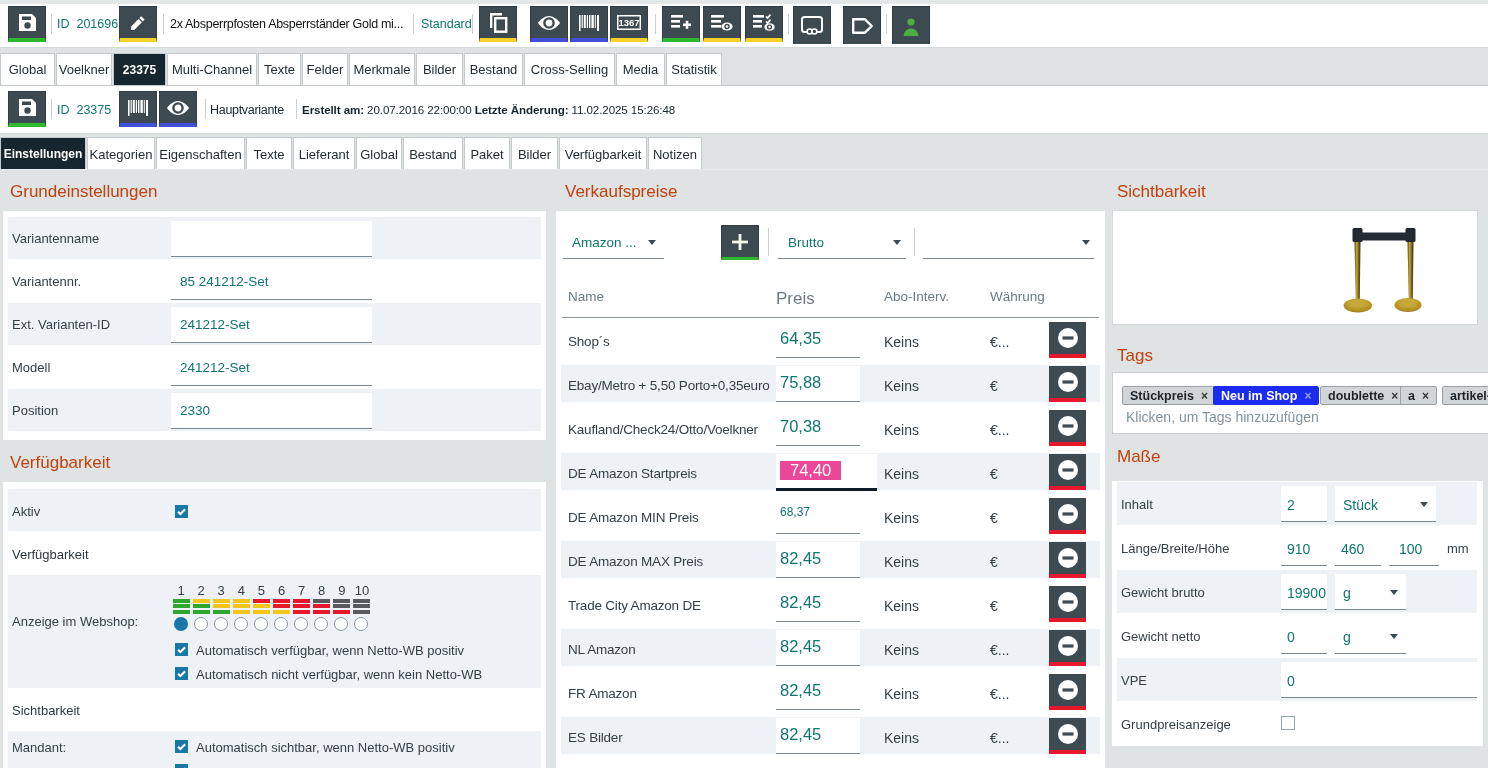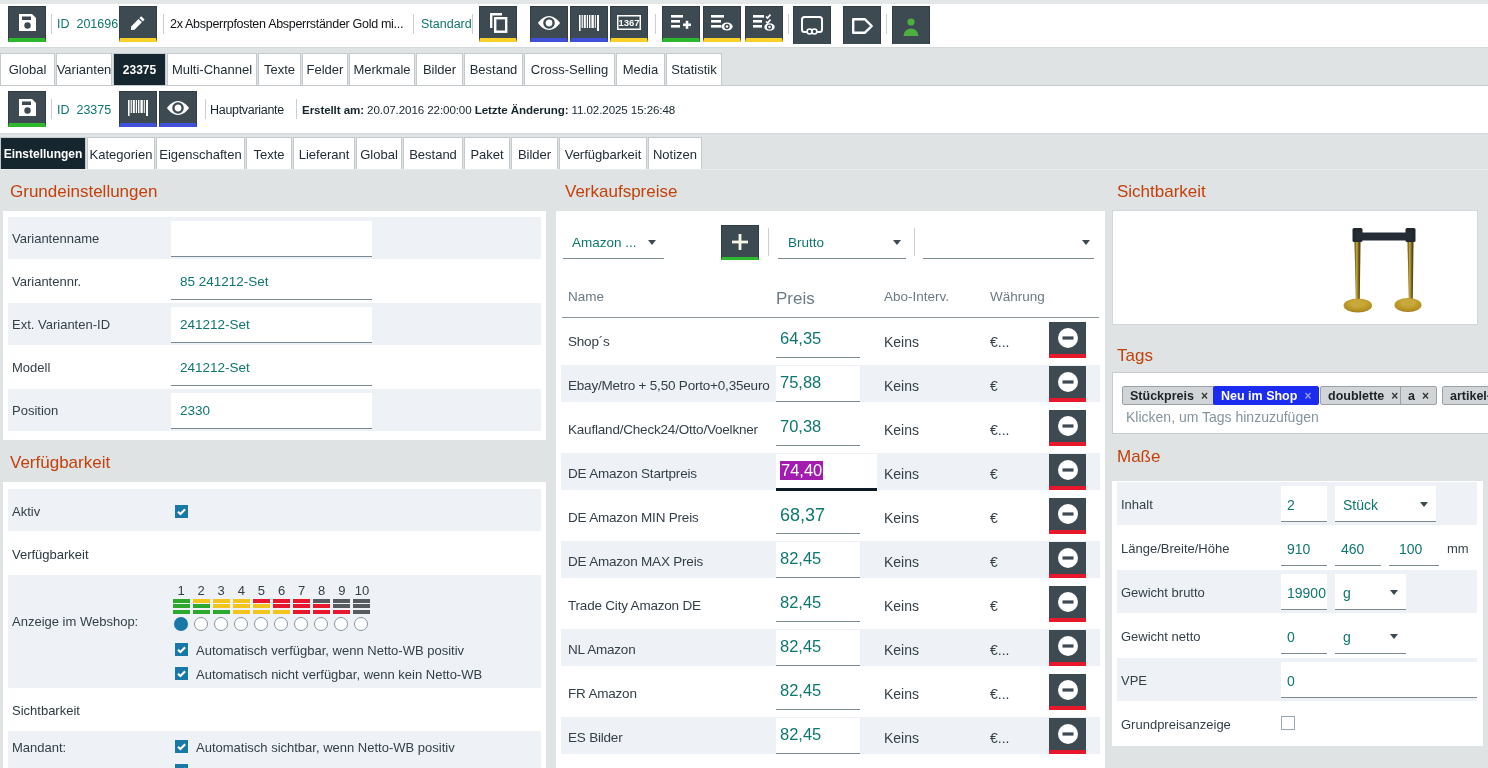--- a/index.html
+++ b/index.html
@@ -160,21 +160,21 @@
 
 <div class="btn plain" style="left:892px;top:6px;height:38px">
 <svg width="20" height="20" viewBox="0 0 20 20">
       <circle cx="10" cy="6" r="3.6" fill="#4caf3f"></circle>
       <path d="M2.5 20 a7.5 7.5 0 0 1 15 0 z" fill="#4caf3f"></path>
     </svg>
 </div>
 
 <div class="tabs" style="top:48px;height:38px"></div>
 <div class="tab" style="left:0px;width:55px">Global</div>
-<div class="tab" style="left:56px;width:55px;left:56px;width:56px">Varianten</div>
+<div class="tab" style="left:56px;width:55px;left:56px;width:56px">Voelkner</div>
 <div class="tab act" style="left:113px;width:53px">23375</div>
 <div class="tab" style="left:167px;width:90px">Multi-Channel</div>
 <div class="tab" style="left:258px;width:43px">Texte</div>
 <div class="tab" style="left:302px;width:46px">Felder</div>
 <div class="tab" style="left:349px;width:66px">Merkmale</div>
 <div class="tab" style="left:416px;width:47px">Bilder</div>
 <div class="tab" style="left:464px;width:59px">Bestand</div>
 <div class="tab" style="left:524px;width:91px">Cross-Selling</div>
 <div class="tab" style="left:616px;width:49px">Media</div>
 <div class="tab" style="left:666px;width:56px">Statistik</div>
@@ -406,32 +406,32 @@
 <div class="lbl" style="left:990px;top:422px;font-size:14px">€...</div>
 <div class="abs" style="left:1049px;top:410px;width:37px;height:36px;background:#3d4a52;border-bottom:4px solid #e8182c;display:flex;align-items:center;justify-content:center">
     <svg width="22" height="22" viewBox="0 0 22 22">
       <circle cx="11" cy="11" r="10" fill="#fff"></circle>
       <rect x="5.5" y="9.4" width="11" height="3.2" fill="#3d4a52"></rect>
     </svg>
   </div>
 <div class="abs stripe" style="left:561px;top:453px;width:539px;height:37px"></div>
 <div class="lbl" style="left:568px;top:466px;font-size:13.5px;letter-spacing:-0.2px">DE Amazon Startpreis</div>
 <div class="abs" style="left:776px;top:454px;width:101px;height:37px;background:#fff;border-bottom:3px solid #0e1b26"></div>
-<div class="val" style="left:780px;top:461px;font-size:16.5px;background:#a21caf;color:#fff;padding:0 1px">74,40</div>
+<div class="val" style="left:780px;top:461px;font-size:16.5px;background:#ec4899;color:#fff;padding:0 10px">74,40</div>
 <div class="lbl" style="left:884px;top:466px;font-size:14px">Keins</div>
 <div class="lbl" style="left:990px;top:466px;font-size:14px">€</div>
 <div class="abs" style="left:1049px;top:454px;width:37px;height:36px;background:#3d4a52;border-bottom:4px solid #e8182c;display:flex;align-items:center;justify-content:center">
     <svg width="22" height="22" viewBox="0 0 22 22">
       <circle cx="11" cy="11" r="10" fill="#fff"></circle>
       <rect x="5.5" y="9.4" width="11" height="3.2" fill="#3d4a52"></rect>
     </svg>
   </div>
 <div class="lbl" style="left:568px;top:510px;font-size:13.5px;letter-spacing:-0.2px">DE Amazon MIN Preis</div>
 <div class="abs" style="left:776px;top:498px;width:84px;height:36px;background:#fff;border-bottom:1px solid #7b8a92"></div>
-<div class="val" style="left:780px;top:505px;font-size:18px">68,37</div>
+<div class="val" style="left:780px;top:505px;font-size:12px">68,37</div>
 <div class="lbl" style="left:884px;top:510px;font-size:14px">Keins</div>
 <div class="lbl" style="left:990px;top:510px;font-size:14px">€</div>
 <div class="abs" style="left:1049px;top:498px;width:37px;height:36px;background:#3d4a52;border-bottom:4px solid #e8182c;display:flex;align-items:center;justify-content:center">
     <svg width="22" height="22" viewBox="0 0 22 22">
       <circle cx="11" cy="11" r="10" fill="#fff"></circle>
       <rect x="5.5" y="9.4" width="11" height="3.2" fill="#3d4a52"></rect>
     </svg>
   </div>
 <div class="abs stripe" style="left:561px;top:541px;width:539px;height:37px"></div>
 <div class="lbl" style="left:568px;top:554px;font-size:13.5px;letter-spacing:-0.2px">DE Amazon MAX Preis</div>

